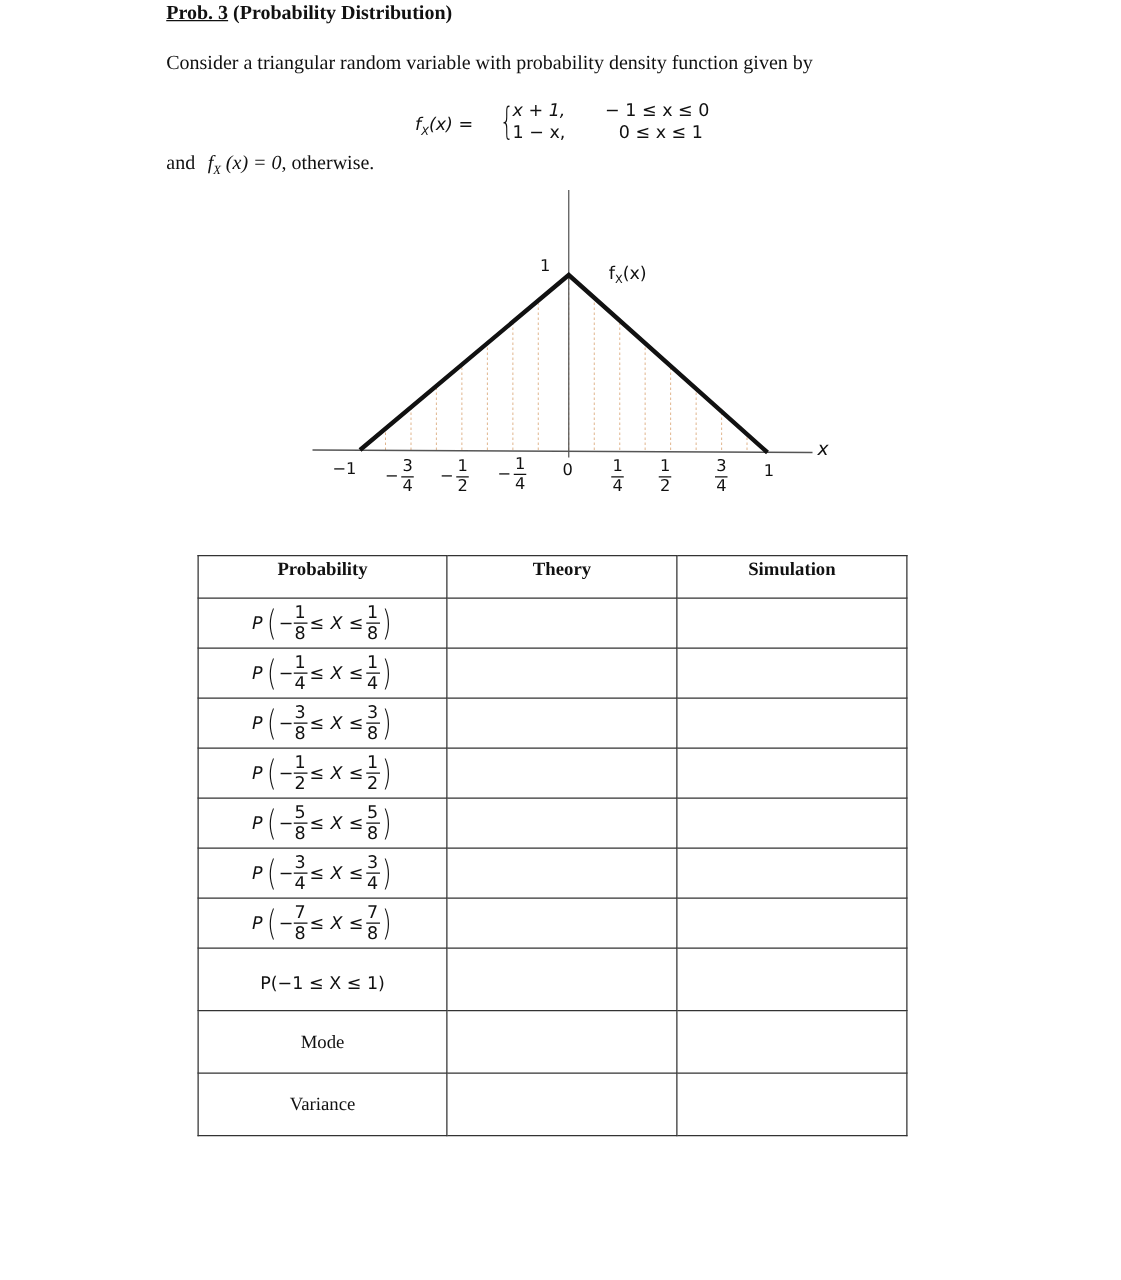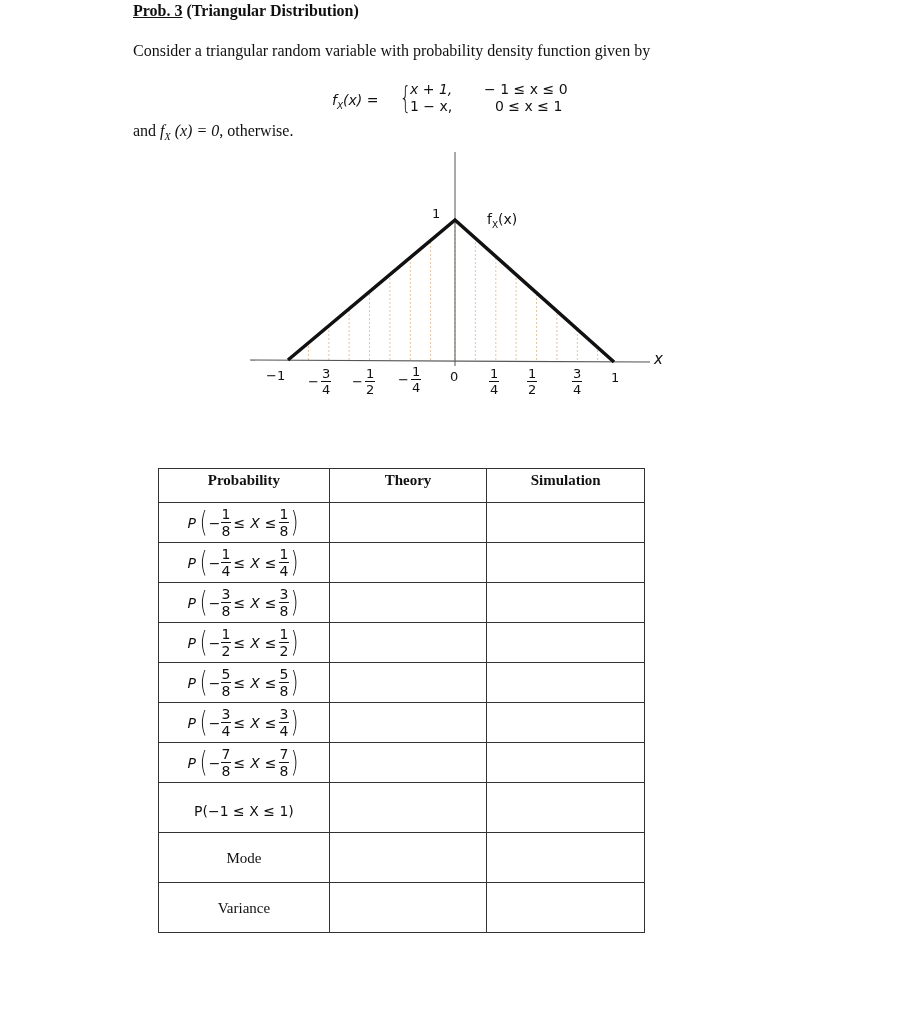--- a/index.html
+++ b/index.html
@@ -13,21 +13,21 @@
     #pdf-eq .brace { position: absolute; left: 64px; top: -3px; font-size: 30px; font-weight: 200; transform: scaleX(0.6); }
     #pdf-eq .case { position: absolute; white-space: nowrap; }
     #otherwise { left: 133px; top: 122px; font-size: 16px; white-space: nowrap; }
     #otherwise i { font-style: italic; }
     #graph { left: 0; top: 0; }
     .tick { font-family: "DejaVu Sans", sans-serif; font-size: 13px; position: absolute; text-align: center; line-height: 1; }
     .frac { display: inline-flex; flex-direction: column; align-items: center; vertical-align: middle; line-height: 1; }
     .frac .num { padding: 0 1px 1px 1px; border-bottom: 1px solid #111; }
     .frac .den { padding-top: 1px; }
     .neg { display: inline-block; vertical-align: middle; margin-right: 2px; }
-    table#prob-table { position: absolute; left: 158px; top: 468px; border-collapse: collapse; width: 487px; }
+    table#prob-table { position: absolute; left: 158px; top: 444px; border-collapse: collapse; width: 568px; }
     #prob-table td, #prob-table th { border: 1.3px solid #333; padding: 0; text-align: center; vertical-align: middle; }
     #prob-table th { font-family: "Liberation Serif", serif; font-weight: bold; font-size: 15px; height: 30px; vertical-align: top; padding-top: 3px; }
     #prob-table col.c1 { width: 171px; }
     #prob-table col.c2 { width: 158px; }
     #prob-table col.c3 { width: 158px; }
     .prob-expr { font-family: "DejaVu Sans", sans-serif; font-size: 14px; display: inline-flex; align-items: center; white-space: nowrap; }
     .prob-expr .P { font-style: italic; margin-right: 2px; }
     .prob-expr .paren { font-size: 28px; font-weight: 200; line-height: 1; transform: scaleX(0.7); display: inline-block; }
     .prob-expr .X { font-style: italic; margin: 0 3px; }
     .prob-expr .le { margin: 0 2px; }
@@ -36,37 +36,37 @@
     tr.stat td { height: 49px; }
     .stat-label { font-family: "Liberation Serif", serif; font-size: 15px; display: block; padding-top: 2px; text-align: center; }
     tr.stat td:first-child { vertical-align: top; }
     .full-expr { font-family: "DejaVu Sans", sans-serif; font-size: 14px; display: inline-block; padding-top: 8px; }
   </style>
 </head>
 <body>
 
 <div id="title" class="abs">
   <span class="u">Prob. 3</span>
-  <span>(Triangular Distribution)</span>
+  <span>(Probability Distribution)</span>
 </div>
 
 <div id="intro" class="abs">Consider a triangular random variable with probability density function given by</div>
 
 <div id="pdf-eq" class="abs">
   <span class="lhs">f<sub style="font-size:9px">X</sub>(x) =</span>
   <span class="brace">{</span>
   <span class="case" style="left:78px; top:-2px; font-style:italic;">x + 1,</span>
   <span class="case" style="left:152px; top:-2px;">− 1 ≤ x ≤ 0</span>
   <span class="case" style="left:78px; top:15px;">1 − x,</span>
   <span class="case" style="left:163px; top:15px;">0 ≤ x ≤ 1</span>
 </div>
 
 <div id="otherwise" class="abs">
   <span>and</span>
-  <i style="">f<sub style="font-size:10px">X</sub> (x) = 0</i><span>, otherwise.</span>
+  <i style="margin-left:6px;">f<sub style="font-size:10px">X</sub> (x) = 0</i><span>, otherwise.</span>
 </div>
 
 <svg id="graph" class="abs" width="897" height="420">
   <g stroke="#e0b48c" stroke-width="0.8" stroke-dasharray="2,2">
 
     <line x1="308.4" y1="360" x2="308.4" y2="344"></line>
     <line x1="328.8" y1="360" x2="328.8" y2="327"></line>
     <line x1="349.1" y1="360" x2="349.1" y2="309"></line>
     <line x1="369.5" y1="360" x2="369.5" y2="292"></line>
     <line x1="389.9" y1="360" x2="389.9" y2="275"></line>

